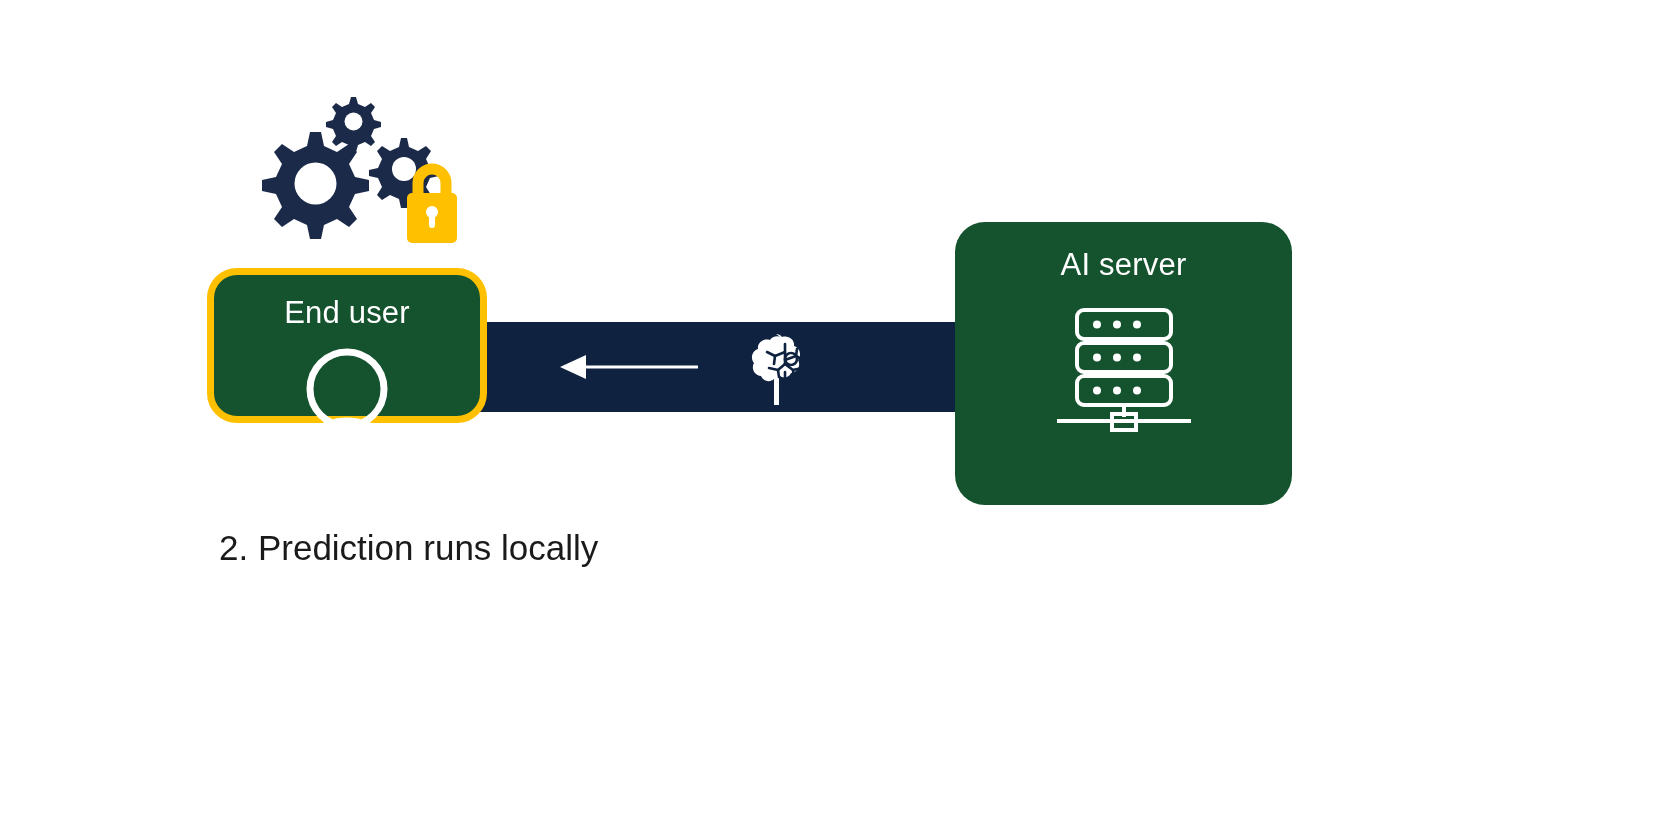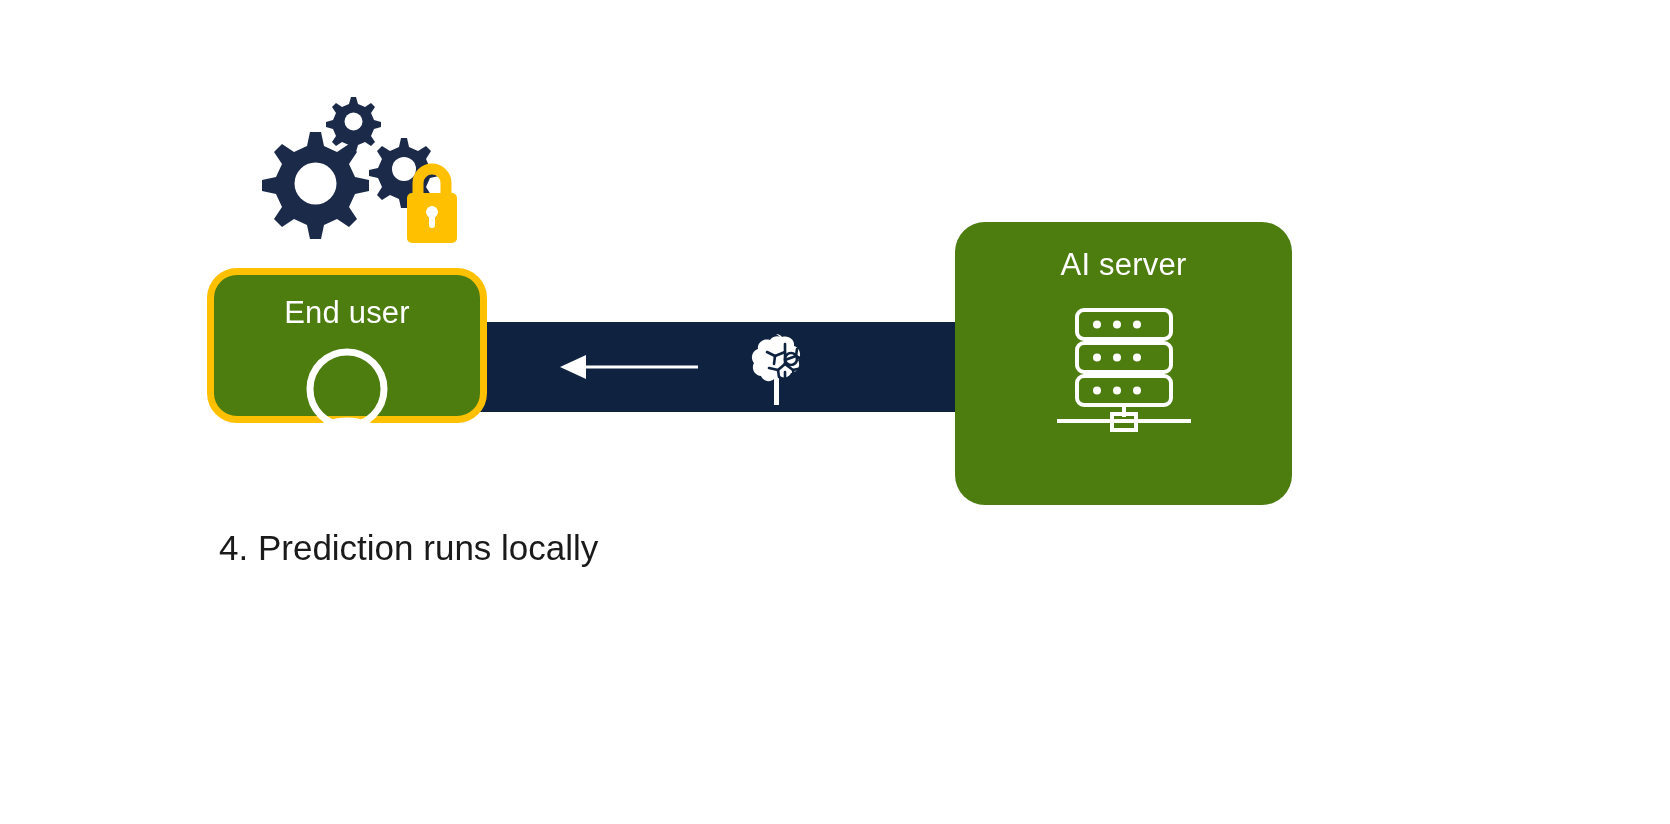--- a/index.html
+++ b/index.html
@@ -38,21 +38,21 @@
     position: absolute;
     left: 275px;
     top: 8px;
     width: 80px;
     height: 80px;
   }
 
   
   .node {
     position: absolute;
-    background: #4d7c0f;
+    background: #14532d;
     border-radius: 26px;
     box-sizing: border-box;
   }
   .node-title {
     position: absolute;
     left: 0;
     right: 0;
     text-align: center;
     color: #ffffff;
     font-weight: 400;
@@ -225,15 +225,15 @@
           <circle cx="68" cy="53.5" r="4"></circle>
           <circle cx="88" cy="53.5" r="4"></circle>
           <circle cx="48" cy="86.5" r="4"></circle>
           <circle cx="68" cy="86.5" r="4"></circle>
           <circle cx="88" cy="86.5" r="4"></circle>
         </g>
       </svg>
     </div>
   </div>
 
-  <div class="caption" id="caption-local">4. Prediction runs locally</div>
+  <div class="caption" id="caption-local">2. Prediction runs locally</div>
 
 </div>
 
 </body></html>

